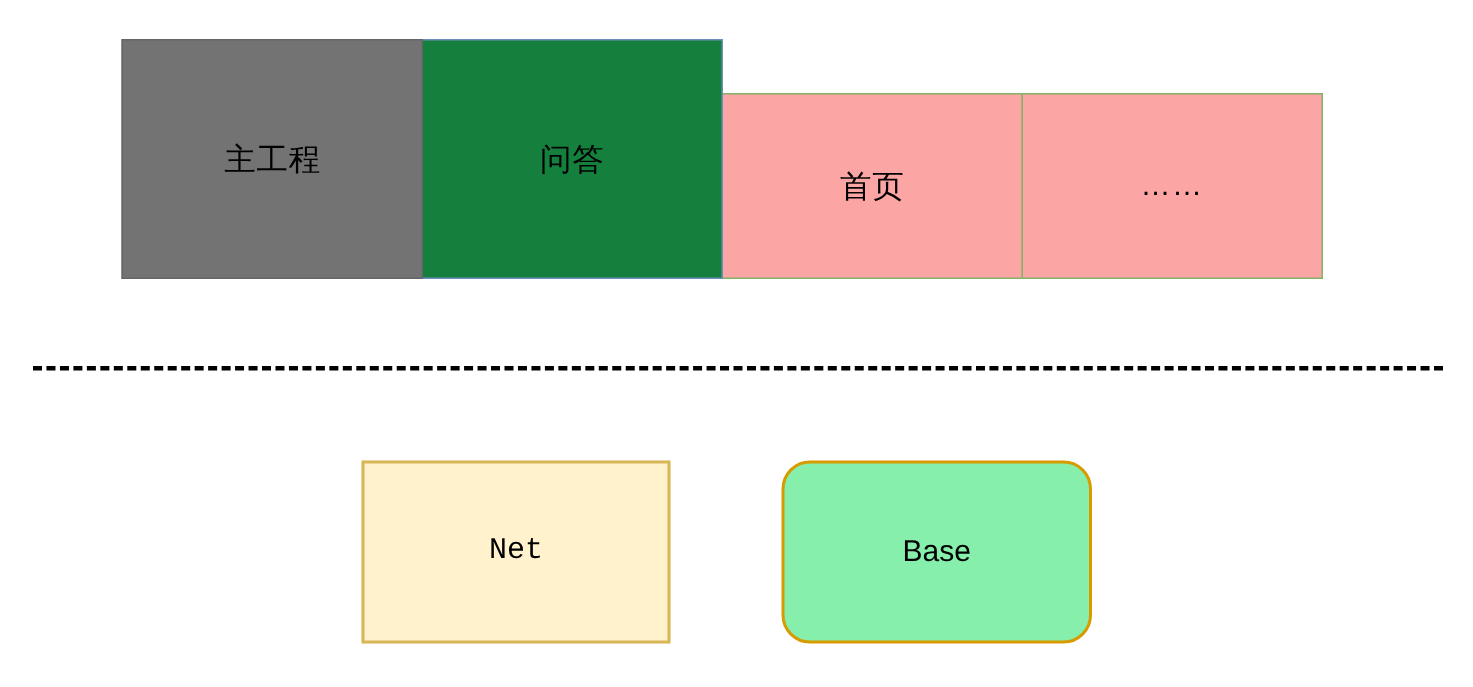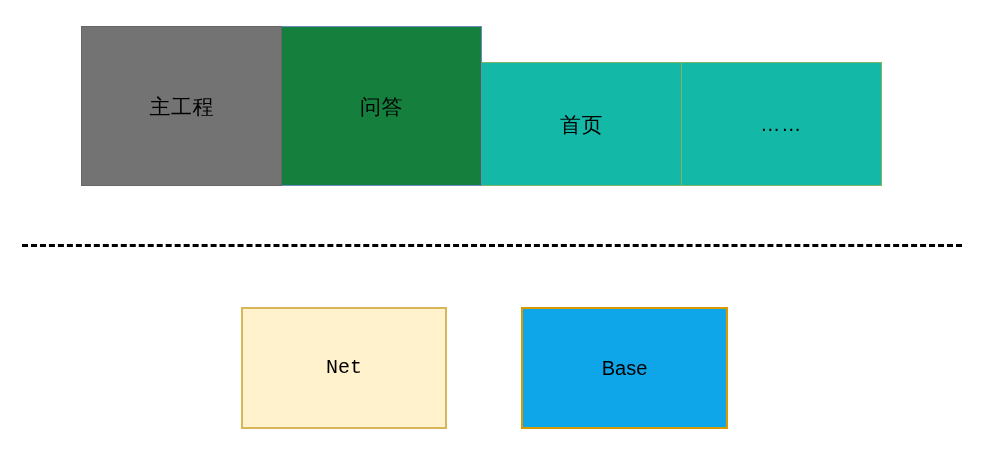--- a/index.html
+++ b/index.html
@@ -45,21 +45,21 @@
     font-size: 21px;
     line-height: 1;
     letter-spacing: 0.5px;
     color: #000000;
     margin-right: -1.6px;
   }
   .module-cell:last-child { margin-right: 0; }
 
   .module-cell.theme-gray  { background: #737373; border-color: #666666; z-index: 5; }
   .module-cell.theme-blue  { background: #15803d; border-color: #6c8ebf; z-index: 3; }
-  .module-cell.theme-green { background: #14b8a6; border-color: #82b366; z-index: 2; margin-top: 36px; }
+  .module-cell.theme-green { background: #fca5a5; border-color: #82b366; z-index: 2; margin-top: 36px; }
 
   .module-label { pointer-events: none; white-space: nowrap; }
   .module-label.ellipsis {
     font-size: 20px;
     letter-spacing: 1px;
   }
 
   
   .divider {
     position: absolute;
@@ -77,21 +77,21 @@
     border-style: solid;
     border-width: 2px;
     display: flex;
     align-items: center;
     justify-content: center;
     font-size: 20px;
     line-height: 1;
     color: #000000;
   }
   .layer-box.theme-yellow { background: #fff2cc; border-color: #d6b656; font-family: Liberation Mono, monospace; }
-  .layer-box.theme-orange { background: #0ea5e9; border-color: #d79b00; }
+  .layer-box.theme-orange { background: #86efac; border-color: #d79b00; border-radius: 19px; }
 
   #box-net  { left: 241px; top: 307px; width: 206px; height: 122px; }
   #box-base { left: 521px; top: 307px; width: 207px; height: 122px; }
 </style>
 </head>
 <body>
 
 <div id="canvas">
 
   <div class="module-row">

